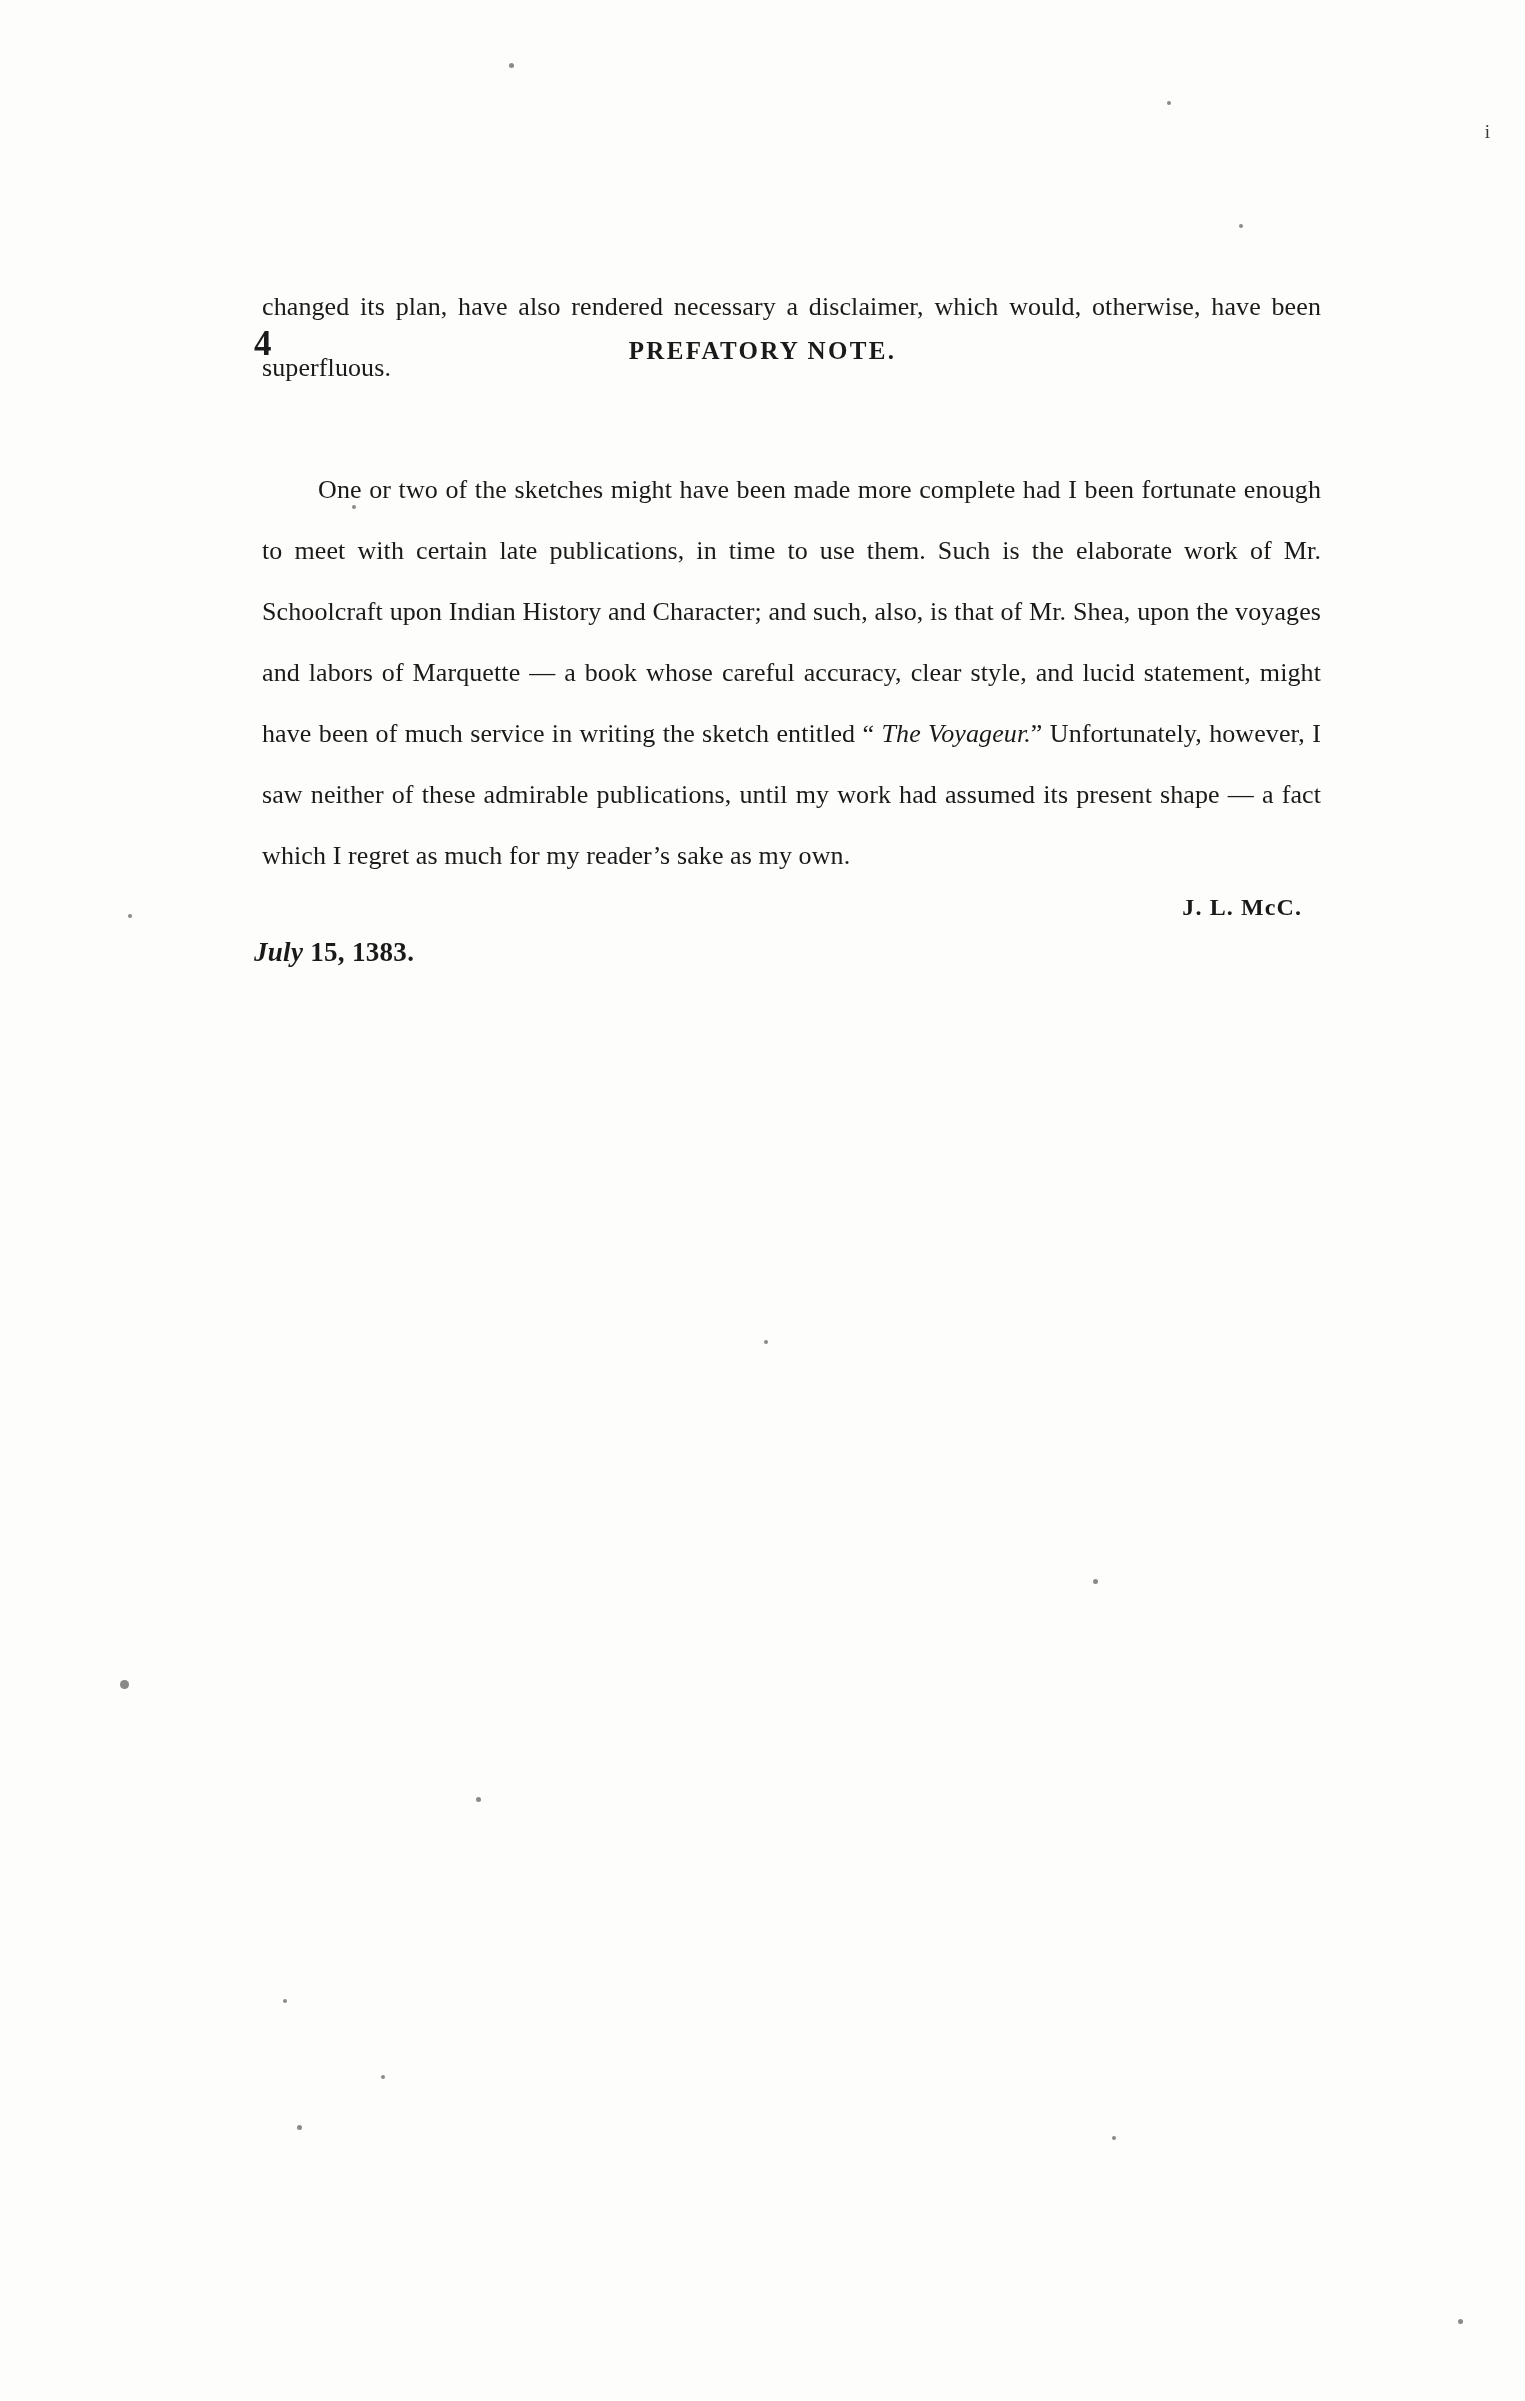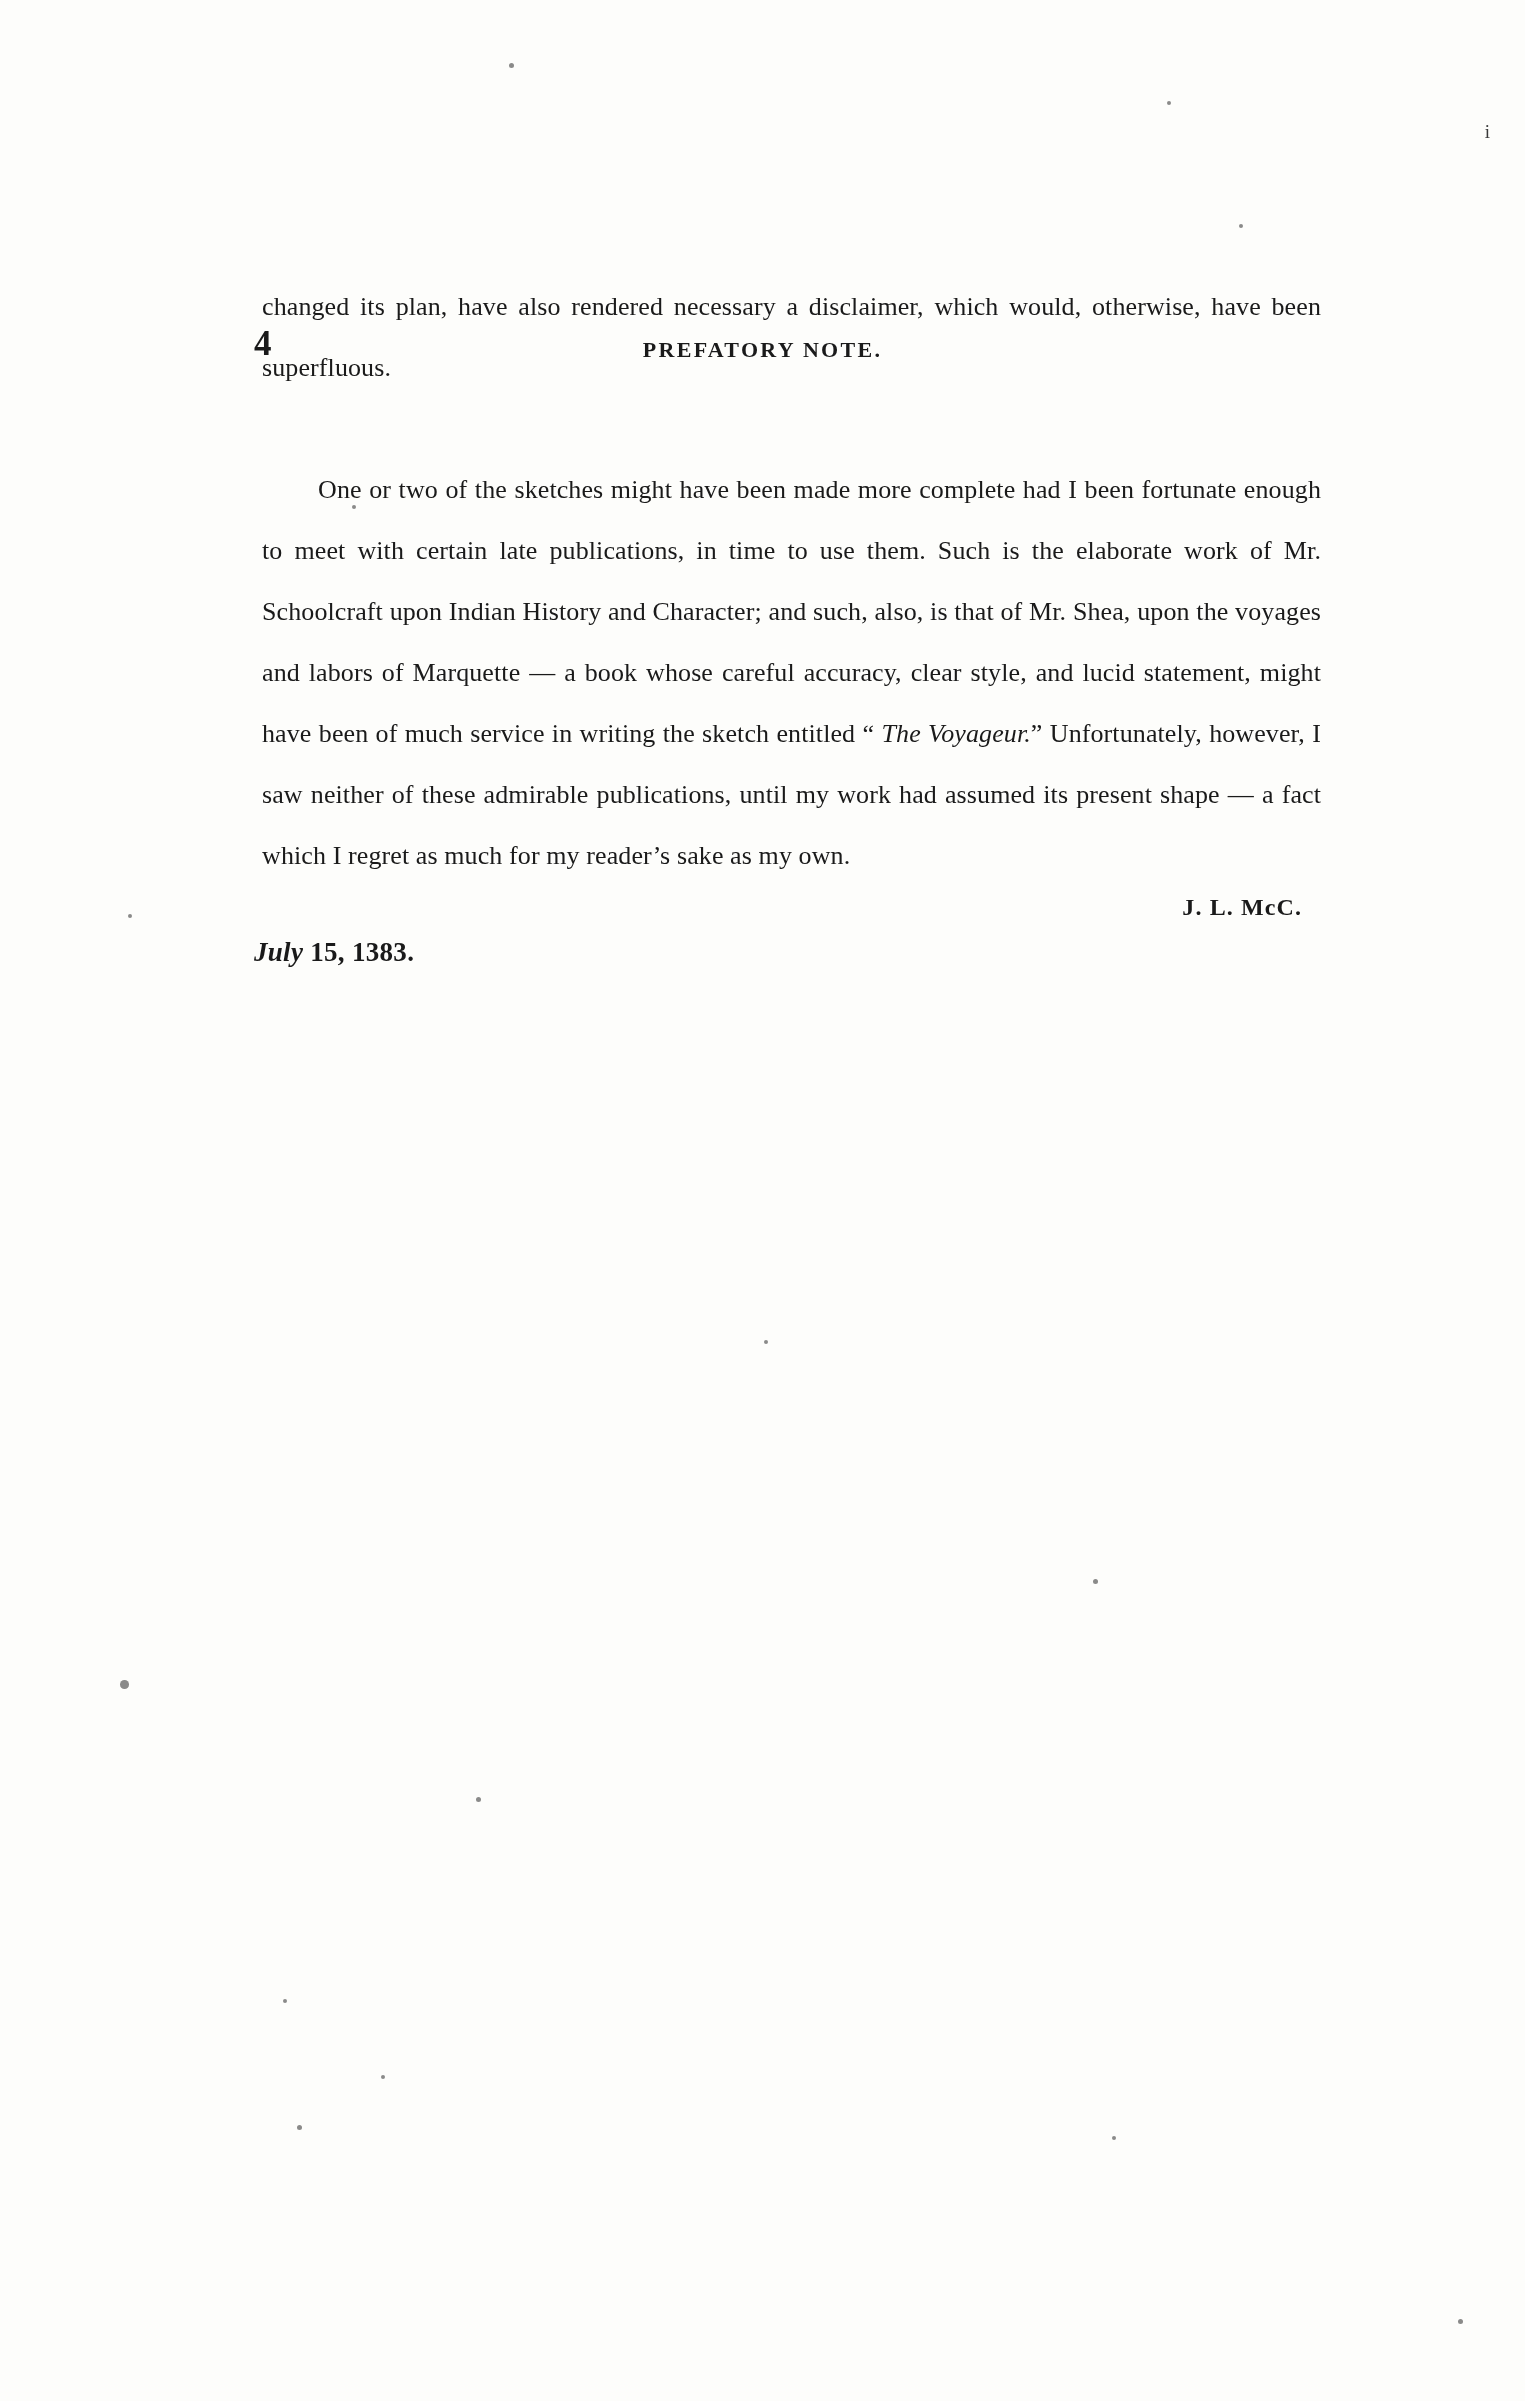--- a/index.html
+++ b/index.html
@@ -41,21 +41,21 @@
     font-size: 35px;
     font-weight: bold;
     letter-spacing: 0.4px;
   }
   .running-head {
     position: absolute;
     left: 0;
     right: 0;
     top: 173px;
     text-align: center;
-    font-size: 22px;
+    font-size: 25px;
     font-weight: bold;
     letter-spacing: 2.3px;
   }
   .body-block {
     position: absolute;
     left: 254px;
     top: 268px;
     width: 1075px;
   }
   p.para {

